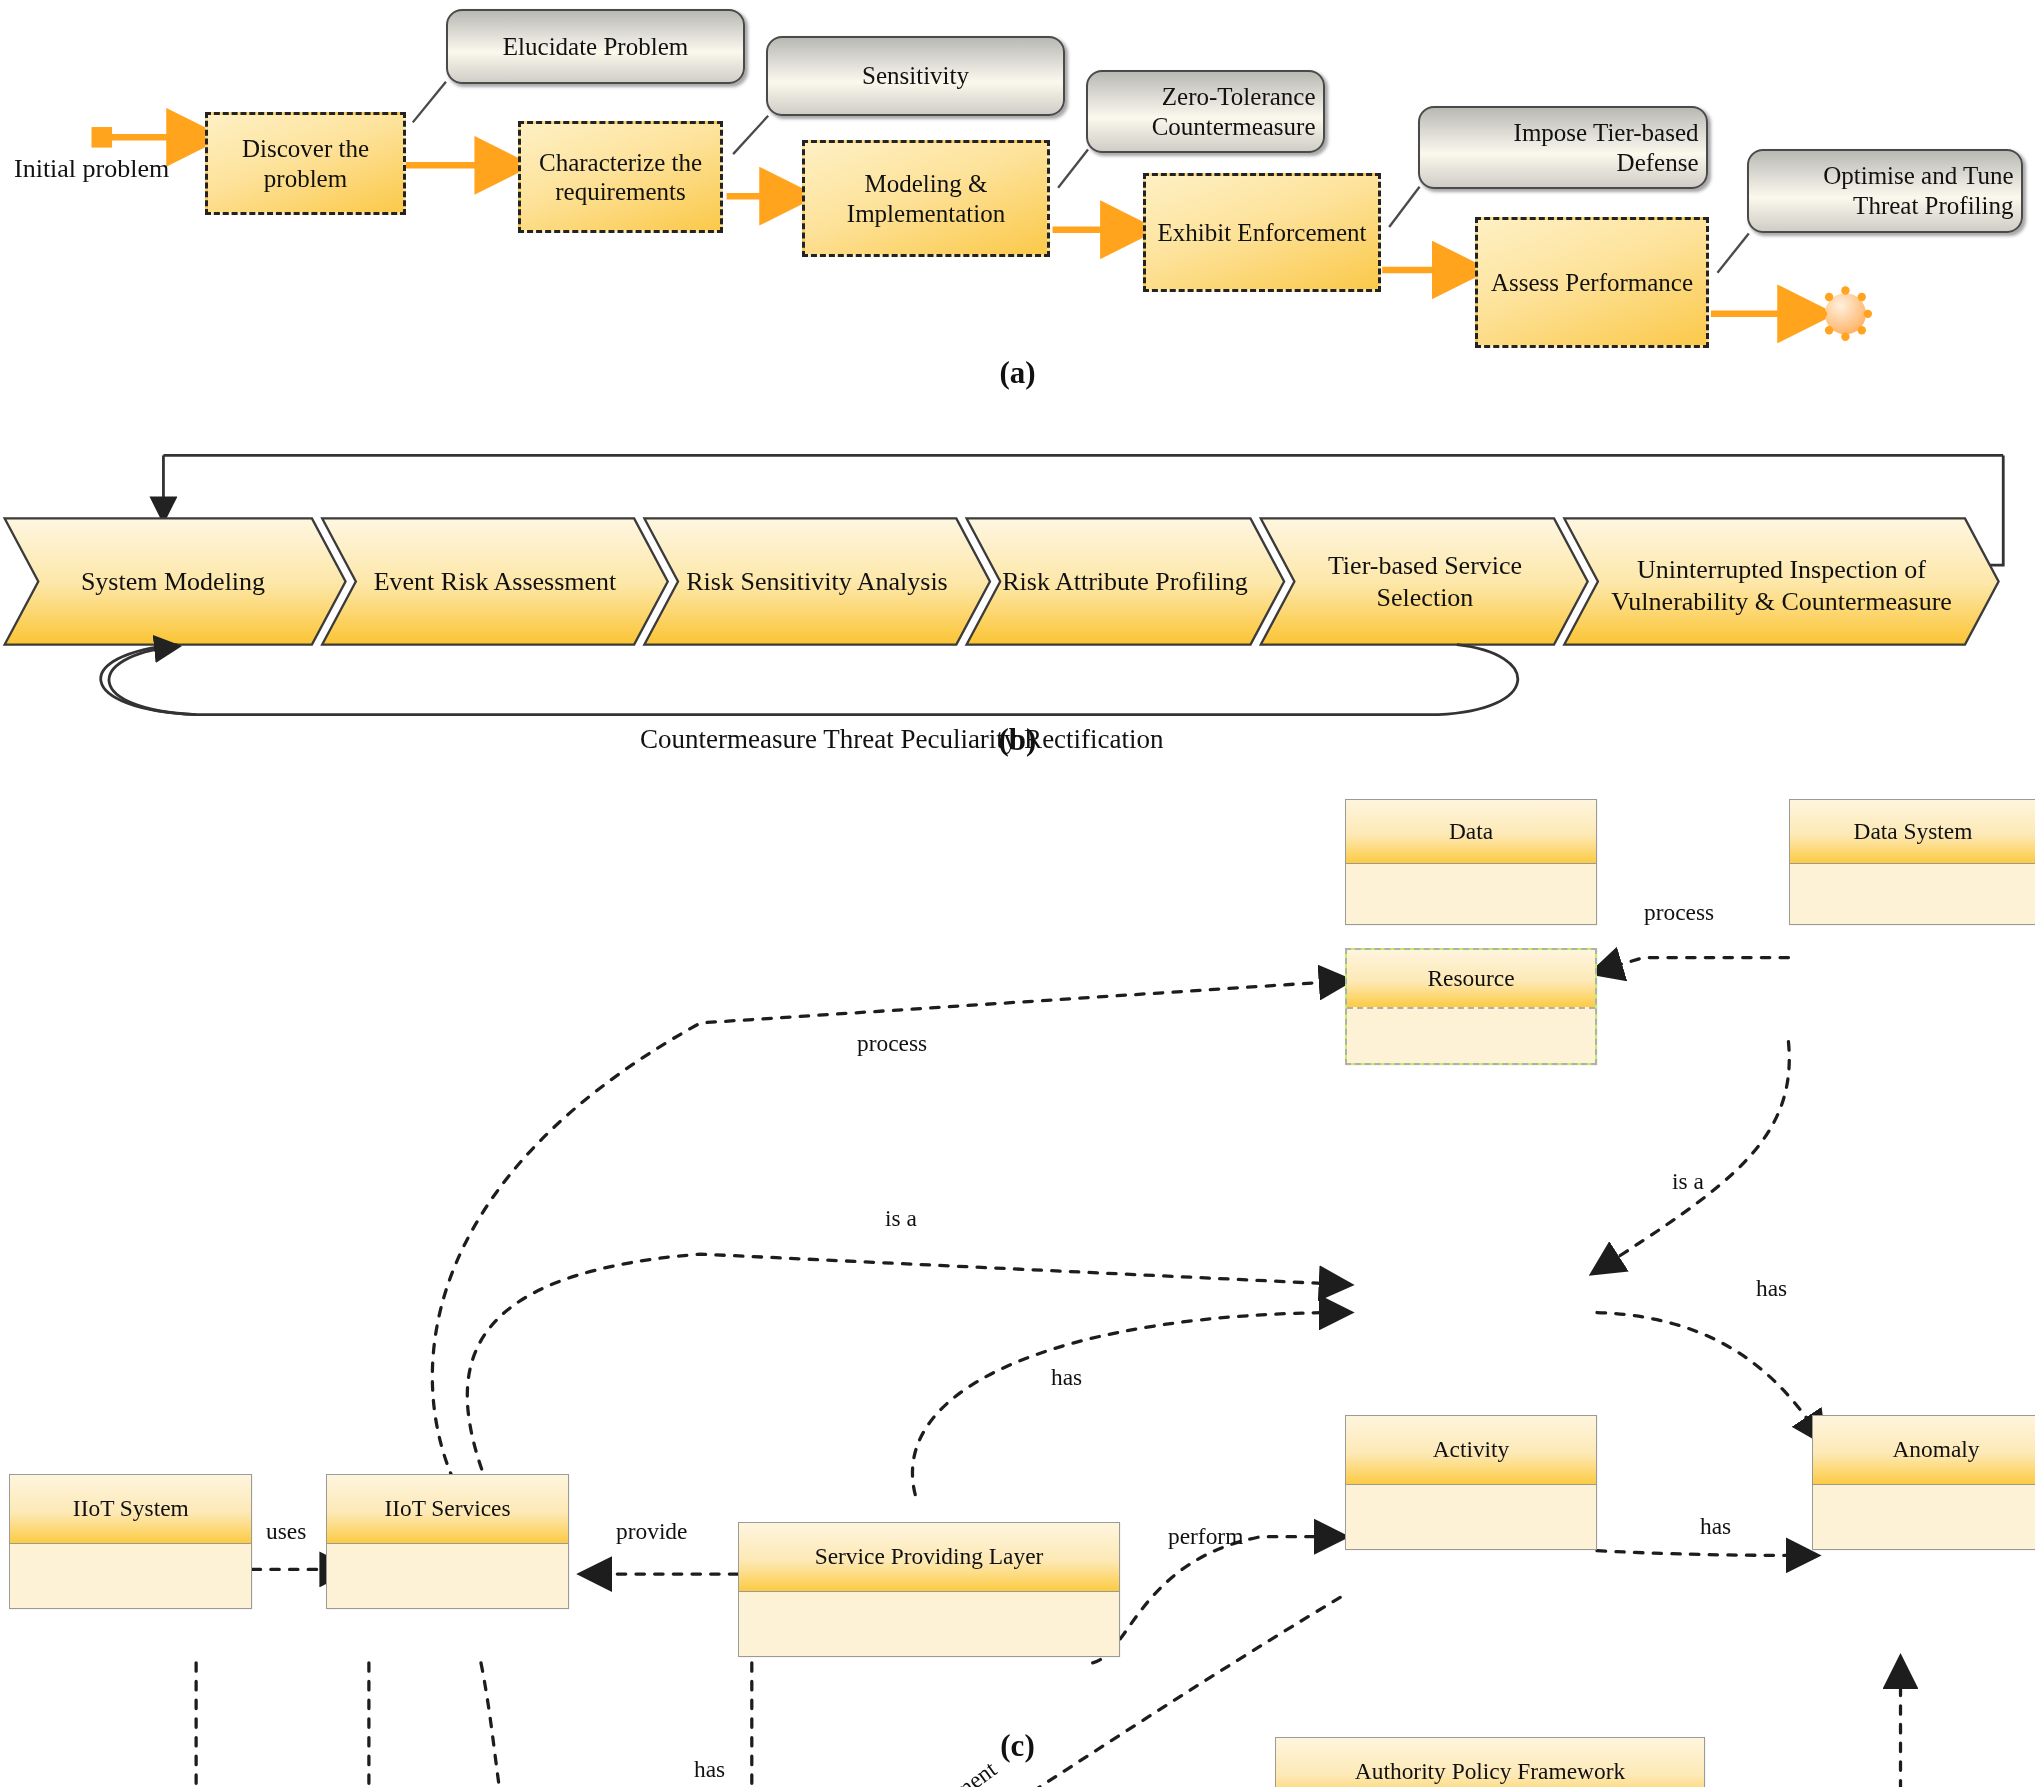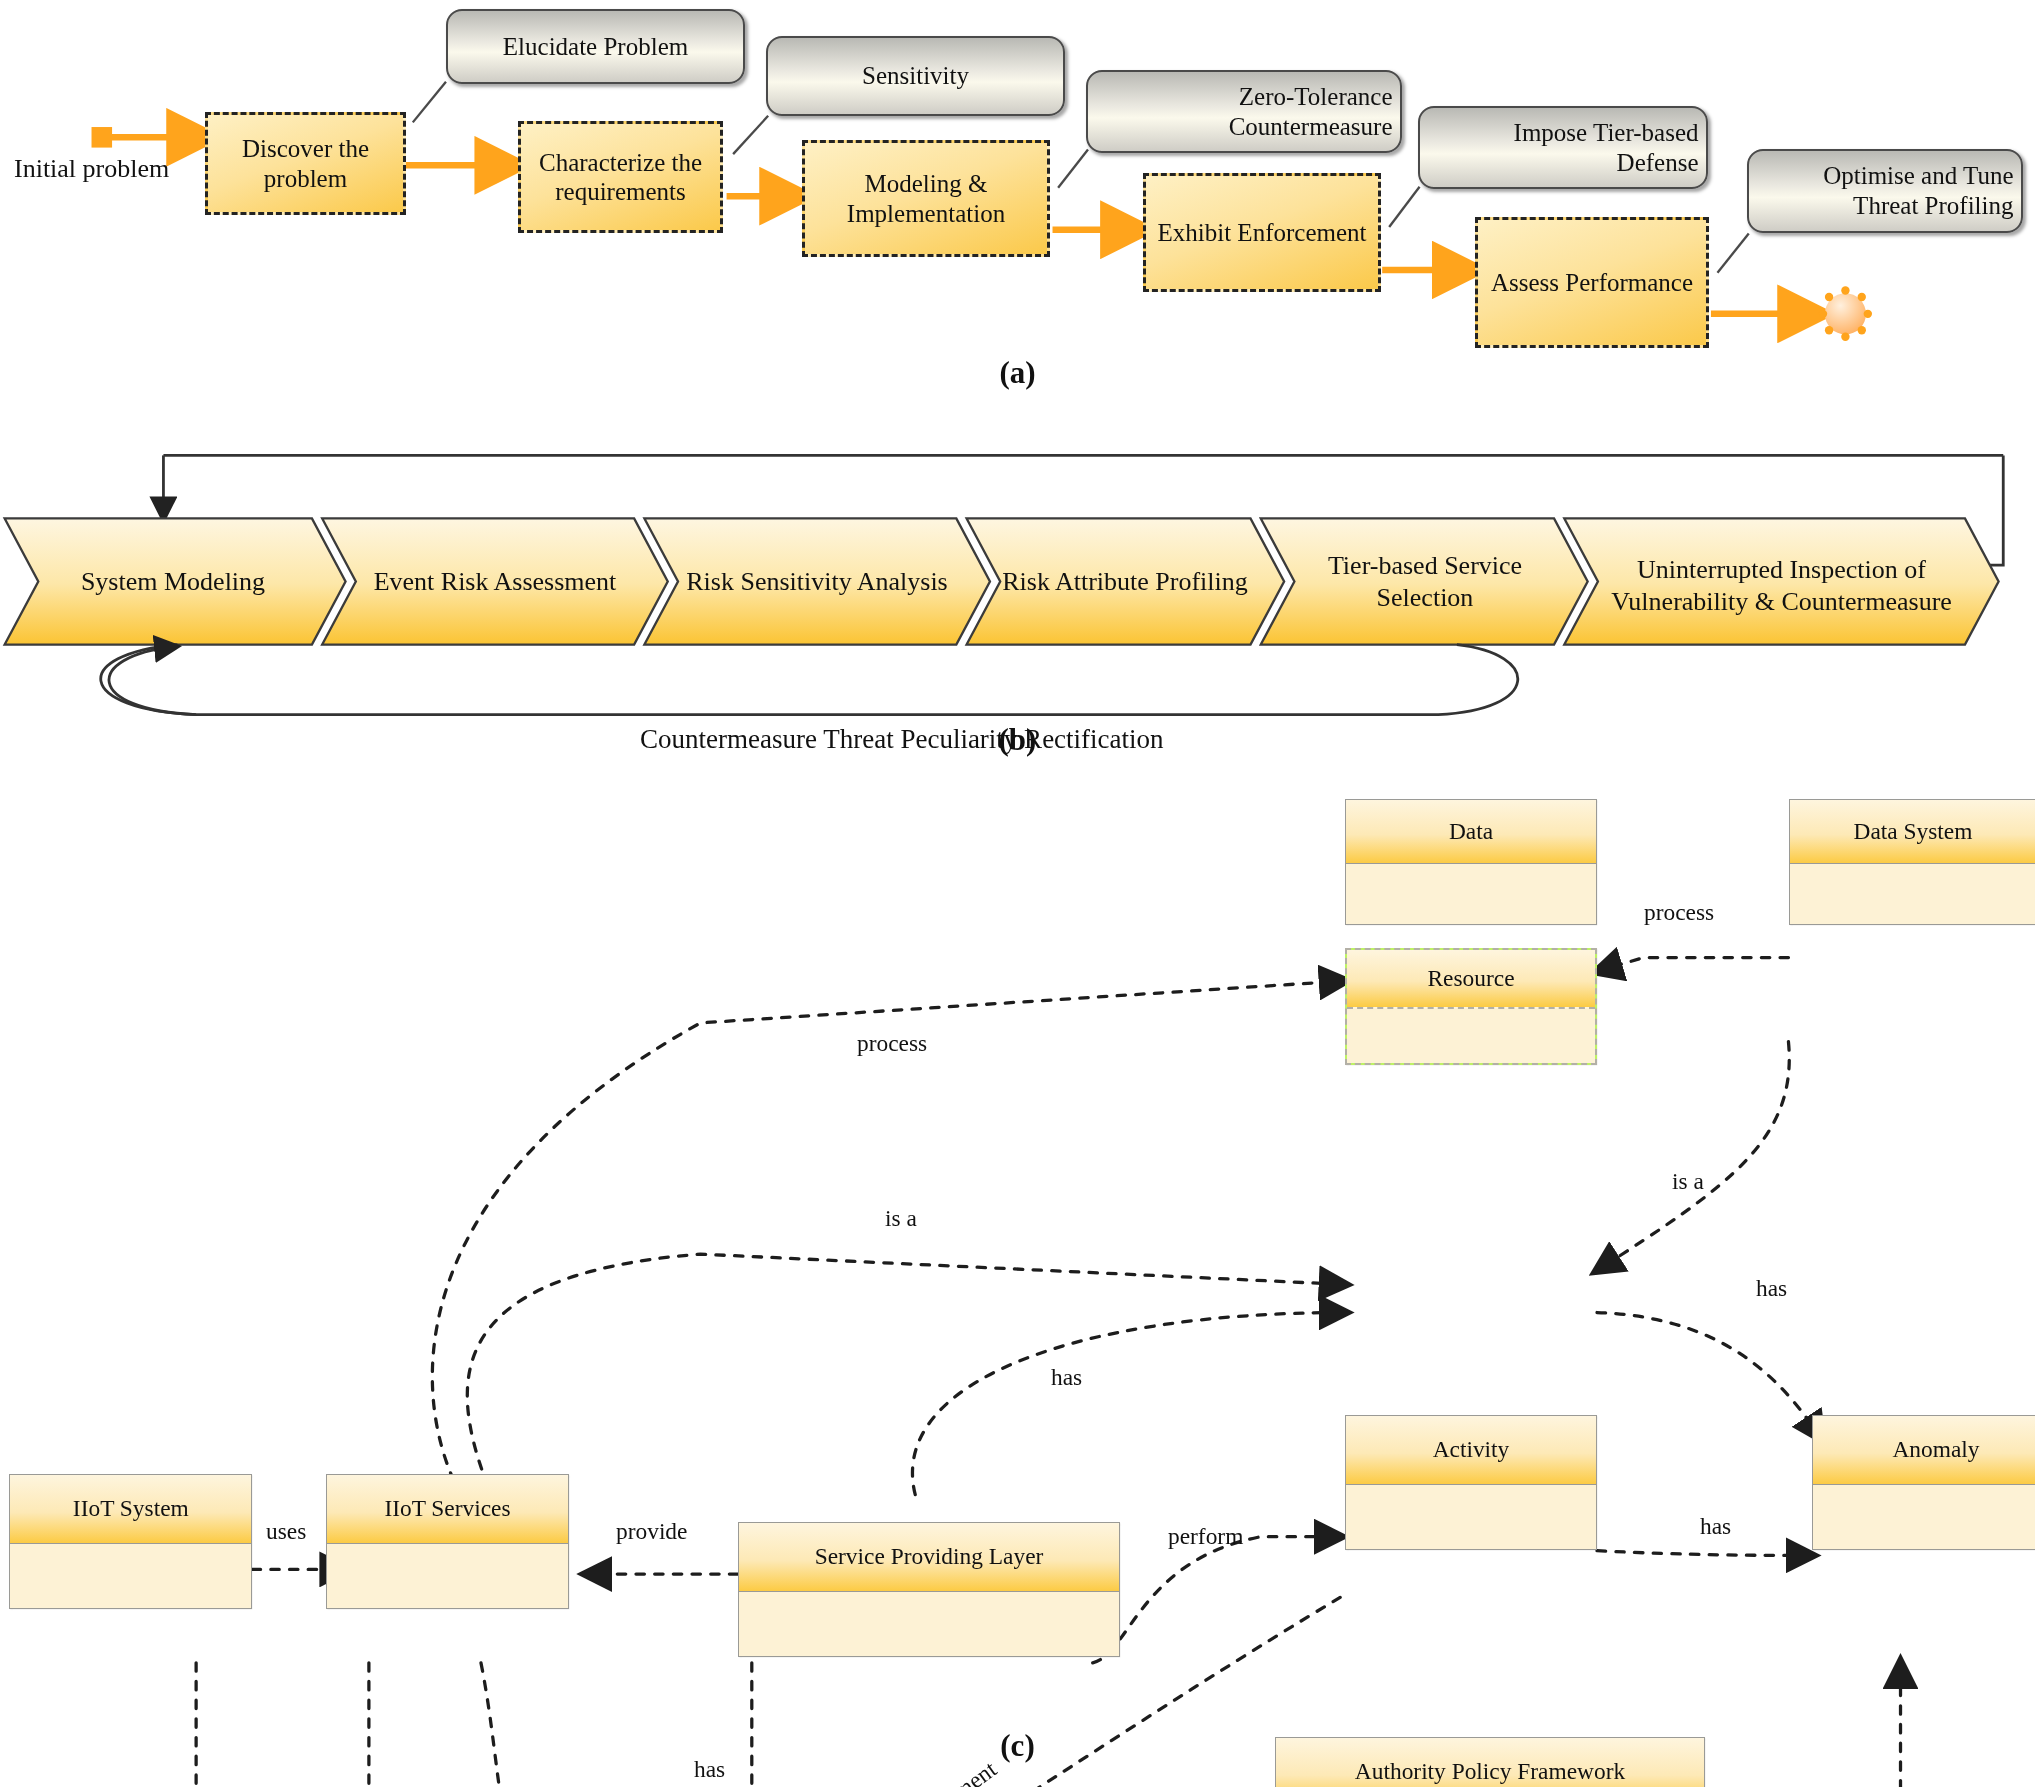--- a/index.html
+++ b/index.html
@@ -107,21 +107,21 @@
   <div class="proc-box" style="left:1475px;top:217px;width:234px;height:131px;">
     <span>Assess Performance</span>
   </div>
 
   <div class="note-box" style="left:446px;top:9.3px;width:299px;height:75px;">
     <span>Elucidate Problem</span>
   </div>
   <div class="note-box" style="left:766px;top:36px;width:299px;height:80px;">
     <span>Sensitivity</span>
   </div>
-  <div class="note-box" style="left:1086px;top:70px;width:316px;height:83px;">
+  <div class="note-box" style="left:1086px;top:70px;width:239px;height:83px;">
     <span>Zero-Tolerance Countermeasure</span>
   </div>
   <div class="note-box" style="left:1418px;top:106px;width:290px;height:83px;">
     <span>Impose Tier-based Defense</span>
   </div>
   <div class="note-box" style="left:1747px;top:149px;width:276px;height:84px;">
     <span>Optimise and Tune Threat Profiling</span>
   </div>
 
   <div class="caption" style="top:355px;">(a)</div>

